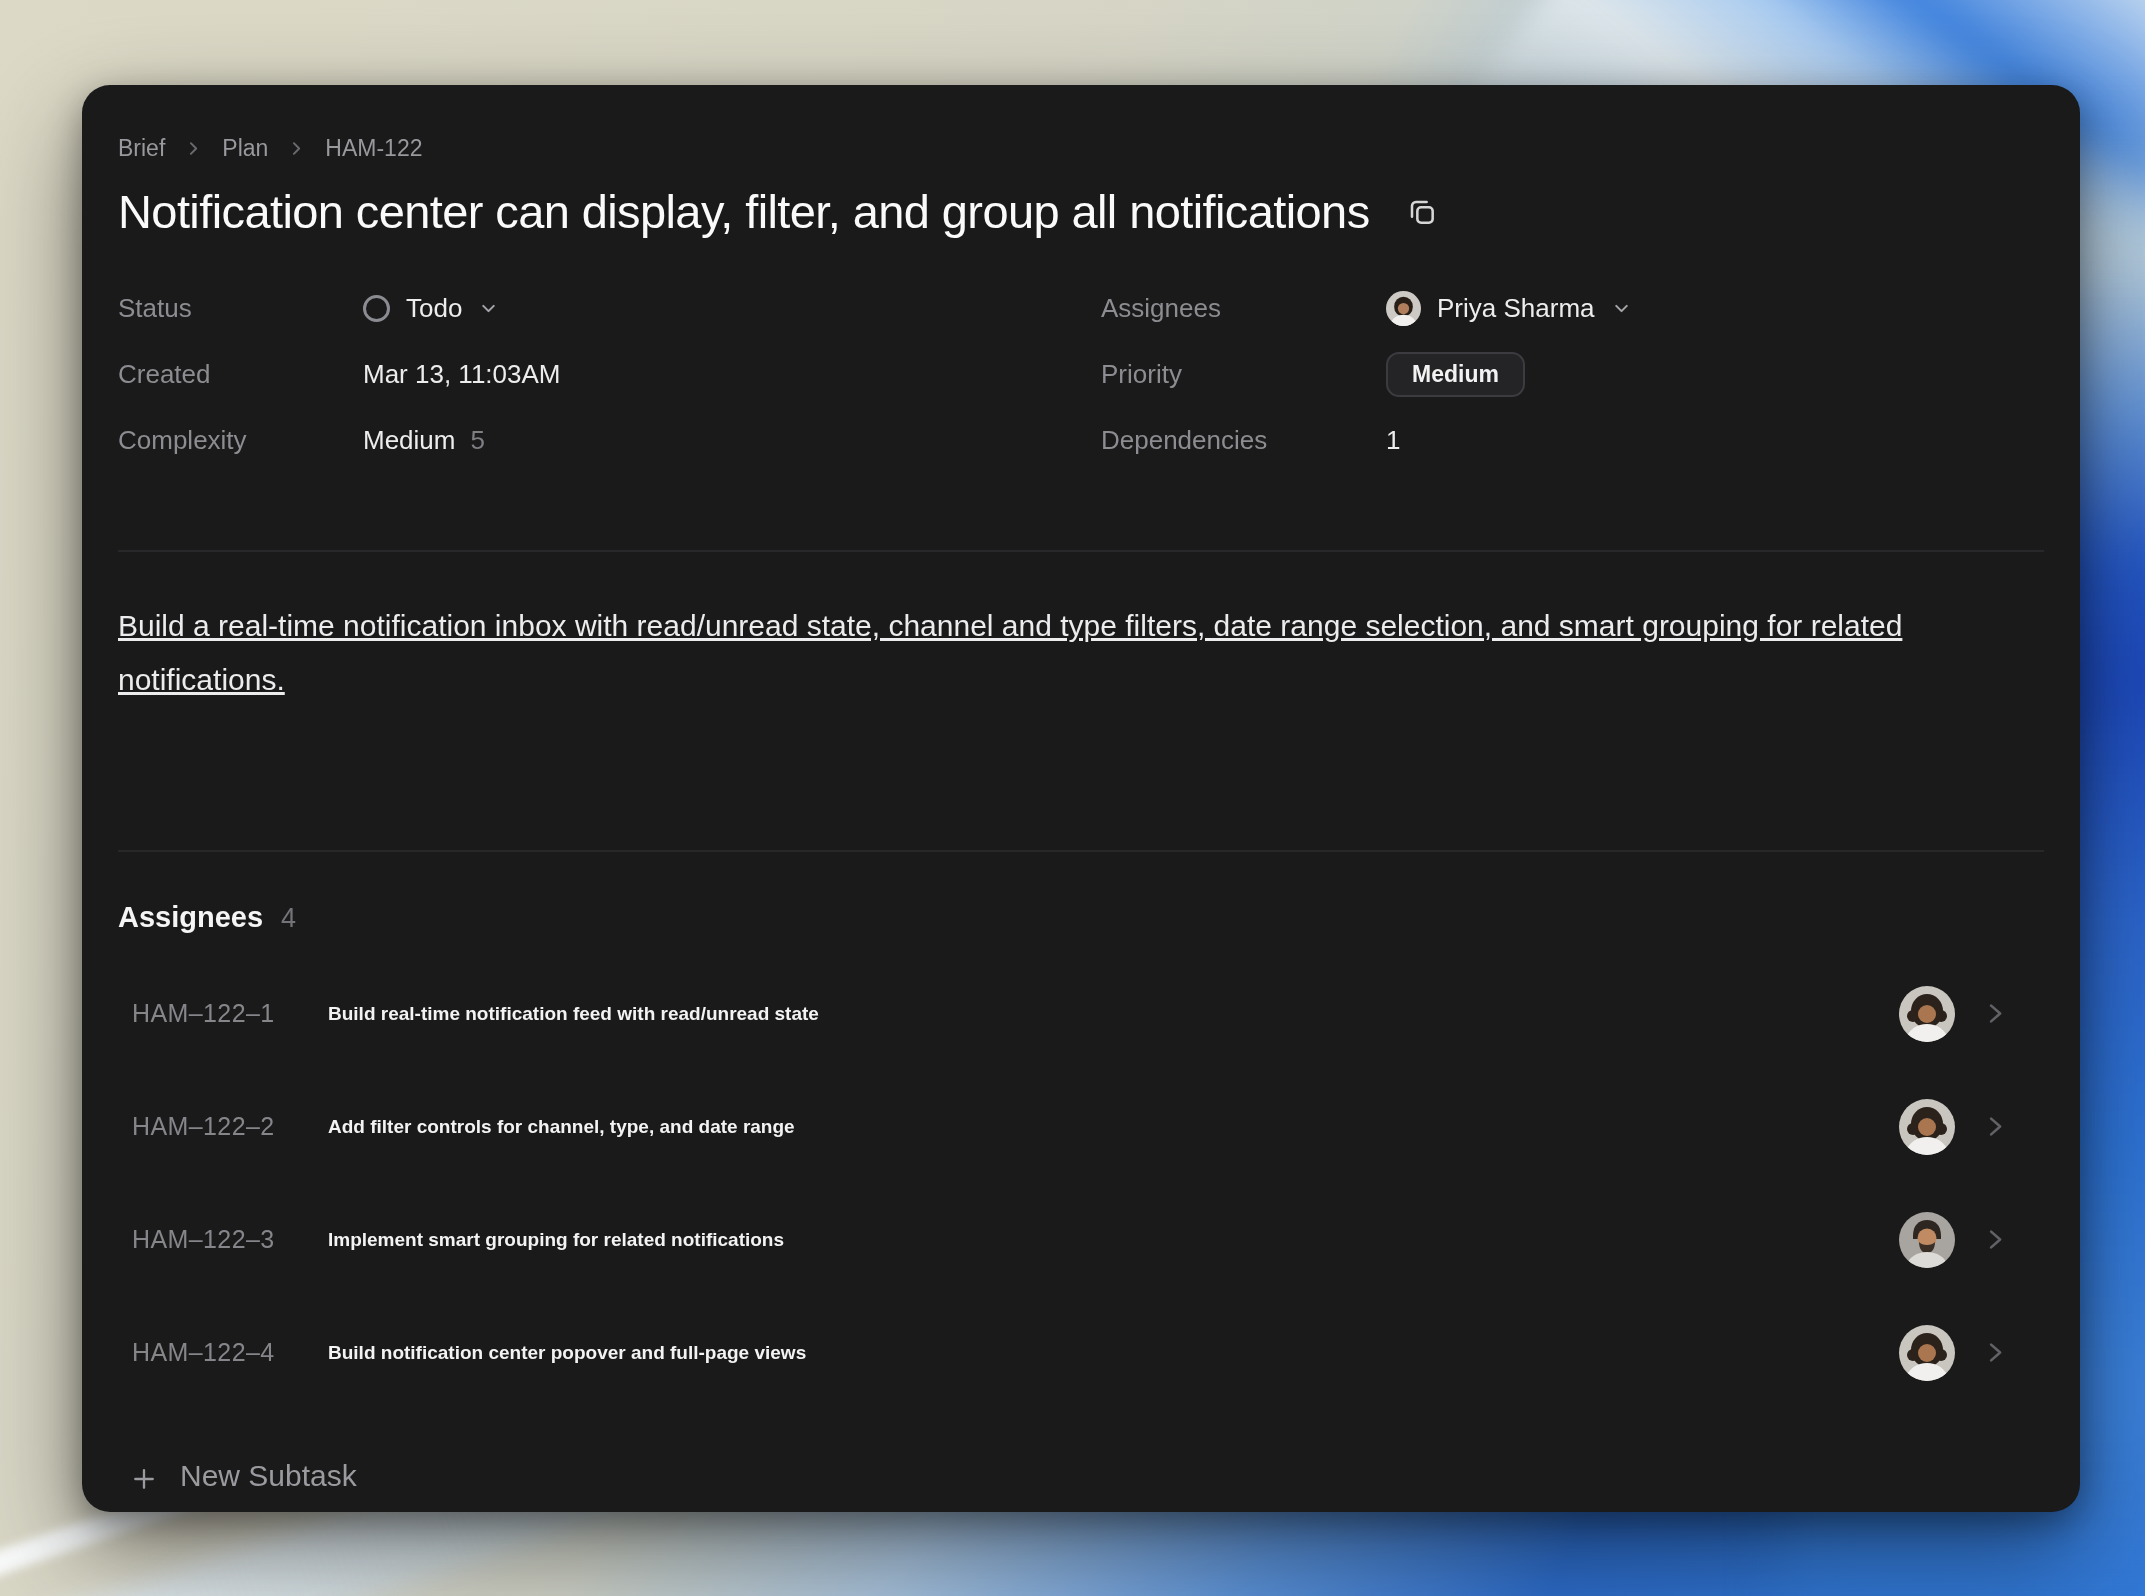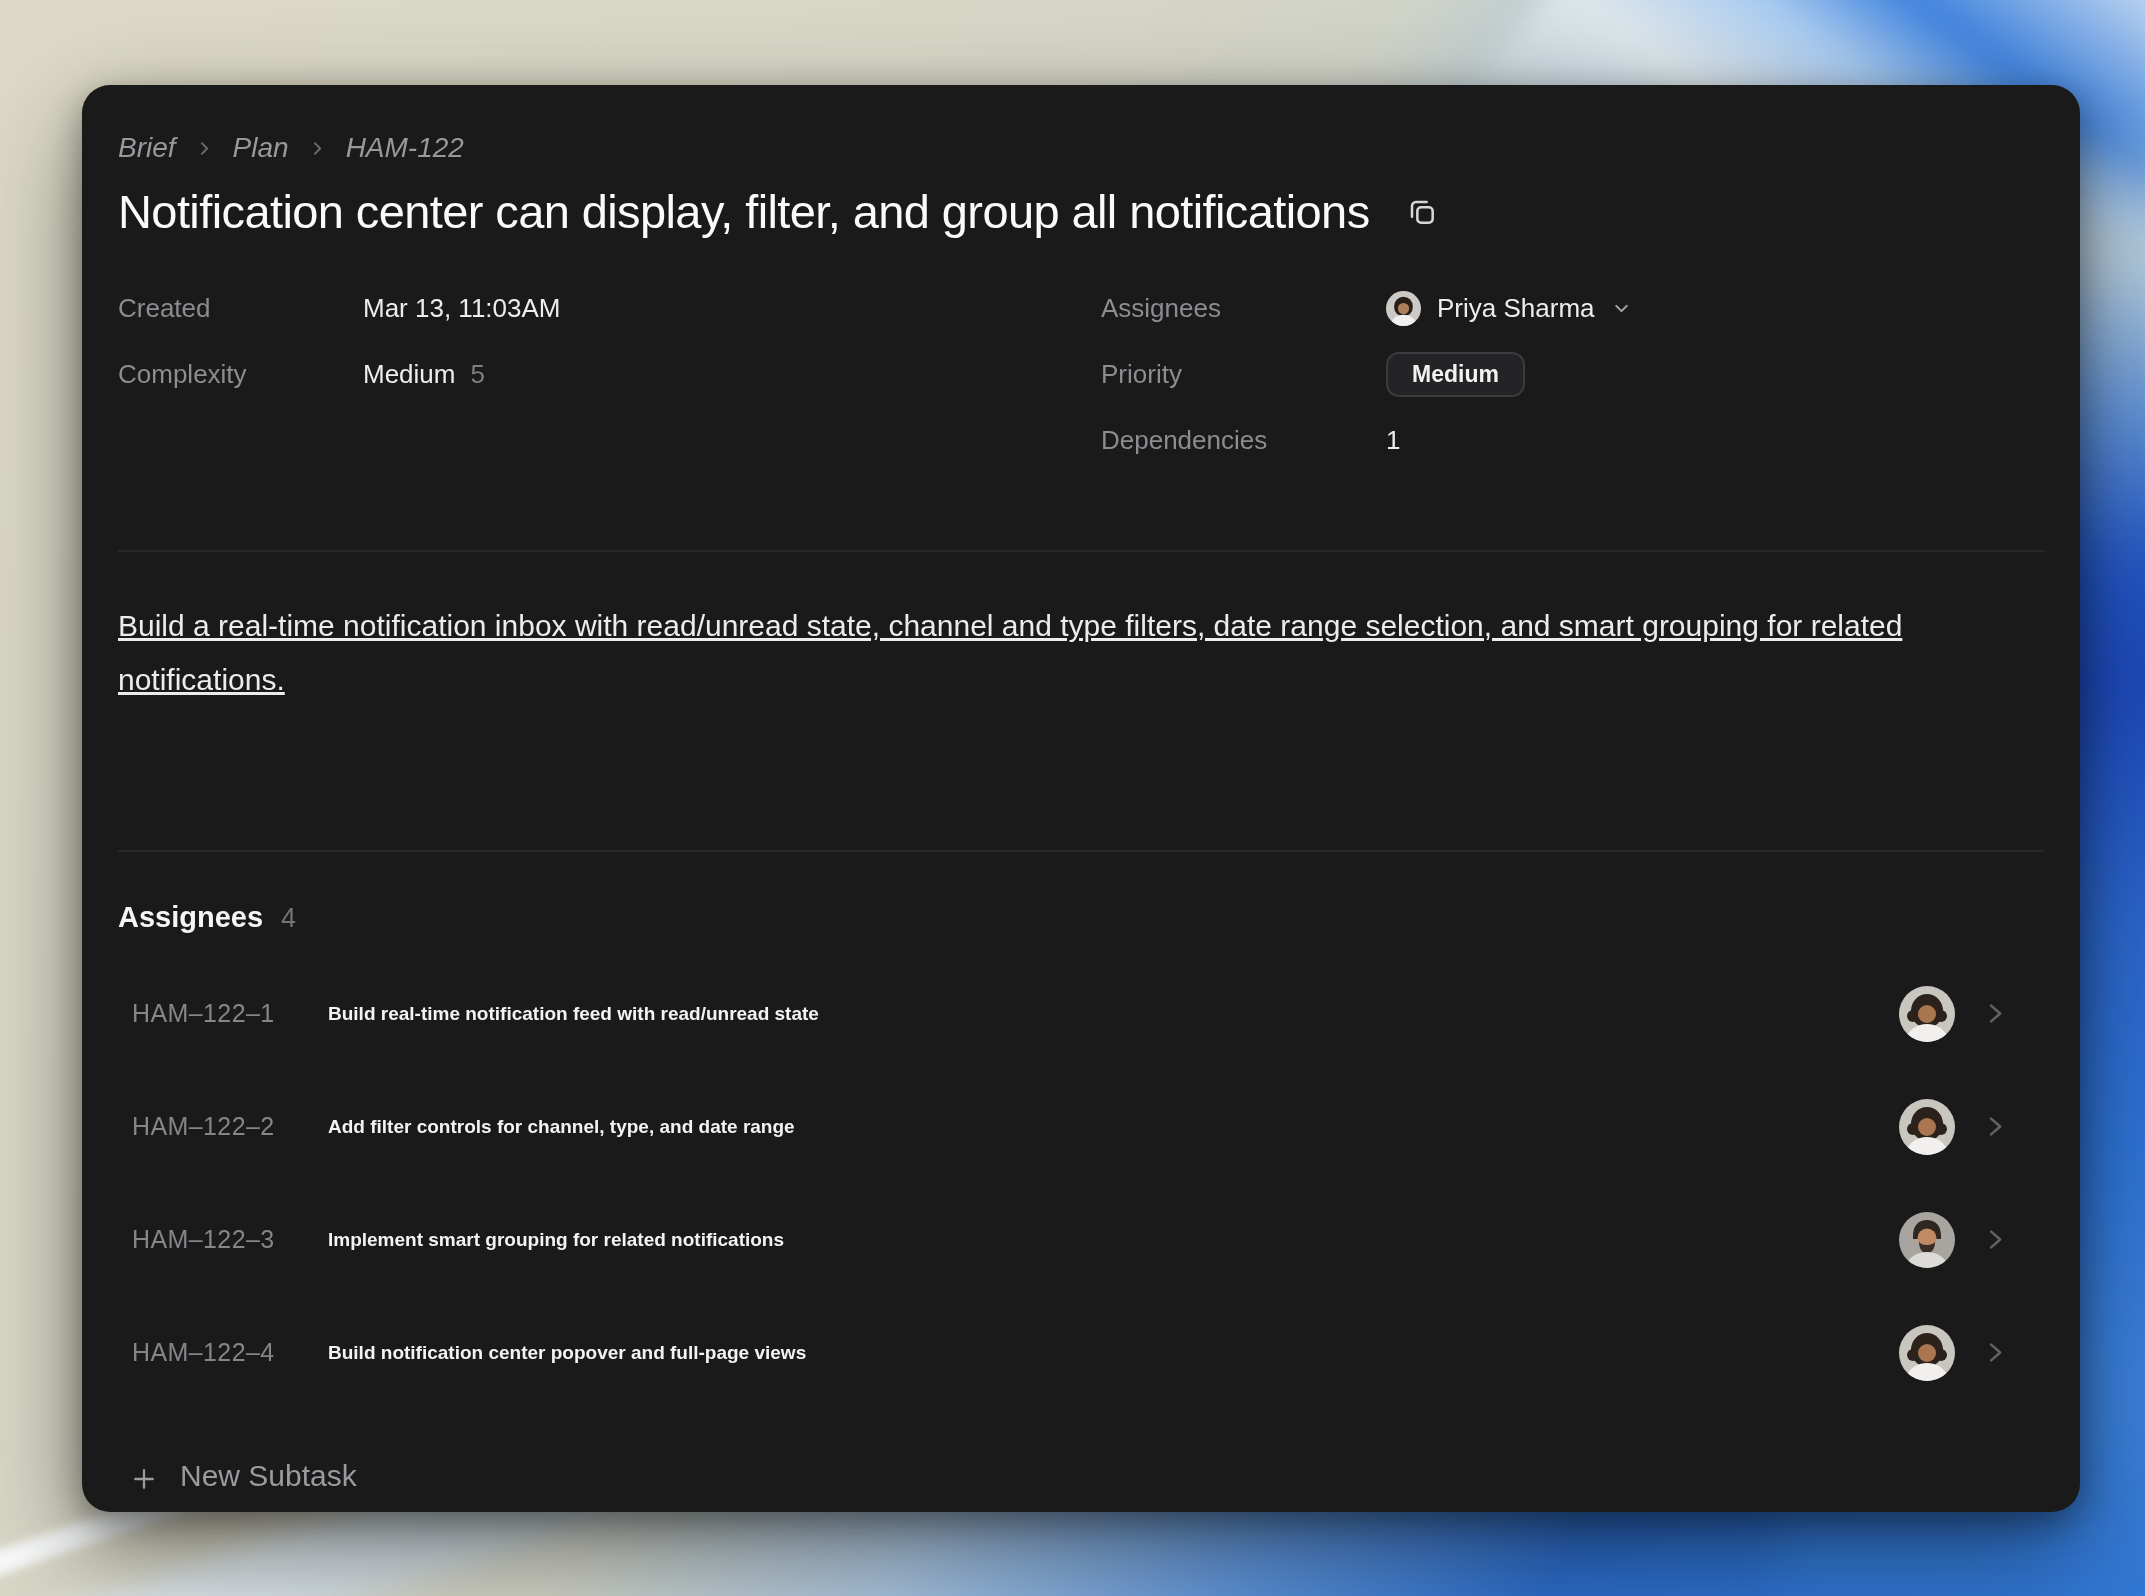--- a/index.html
+++ b/index.html
@@ -24,21 +24,21 @@
     transform:rotate(-19deg); transform-origin:left bottom; border-radius:45px;
     background: linear-gradient(90deg, rgba(235,245,255,0.8) 0%, rgba(190,220,250,0.4) 50%, rgba(190,220,250,0) 100%);
     filter: blur(14px); }
 
   
   .panel { position:absolute; left:82px; top:85px; width:1998px; height:1427px;
     background:#1a1a1b; border-radius:28px;
     box-shadow: 0 40px 100px rgba(0,0,0,.45), 0 10px 34px rgba(0,0,0,.35); }
 
   .breadcrumb { position:absolute; left:36px; top:48px; height:30px;
-    display:flex; align-items:center; gap:20px; font-size:28px; color:#98989d;font-style:italic; }
+    display:flex; align-items:center; gap:20px; font-size:23px; color:#98989d; }
   .breadcrumb .crumb { cursor:default; }
   .bc-sep { display:flex; align-items:center; }
 
   .title-row { position:absolute; left:36px; top:96px; right:36px;
     display:flex; align-items:center; gap:32px; }
   .page-title { font-size:47px; line-height:62px; font-weight:400; color:#fafafa; letter-spacing:-0.6px; }
   .copy-btn { background:none; border:none; display:flex; align-items:center; padding:4px; cursor:pointer; }
 
   
   .fields { position:absolute; left:36px; top:190px; right:36px;
@@ -124,20 +124,32 @@
             <rect x="8.5" y="8.5" width="11.5" height="11.5" rx="2.8"></rect>
             <path d="M15.5 4.5h-8a3 3 0 0 0-3 3v8"></path>
           </svg>
       </span>
     </button>
   </div>
 
   <div class="fields">
     <div class="fcol-left">
 
+      <div class="frow">
+        <span class="flabel">Status</span>
+        <button class="status-btn">
+          <span class="status-ring"></span>
+          <span>Todo</span>
+          <span style="display:flex;">
+            <svg width="21" height="21" viewBox="0 0 20 20" fill="none">
+                <path d="M5 7.5l5 5 5-5" stroke="#a4a4a9" stroke-width="2" stroke-linecap="round" stroke-linejoin="round"></path>
+              </svg>
+          </span>
+        </button>
+      </div>
 
       <div class="frow">
         <span class="flabel">Created</span>
         <span class="fvalue">Mar 13, 11:03AM</span>
       </div>
 
       <div class="frow">
         <span class="flabel">Complexity</span>
         <span class="fvalue">Medium</span>
         <span class="muted-num">5</span>

